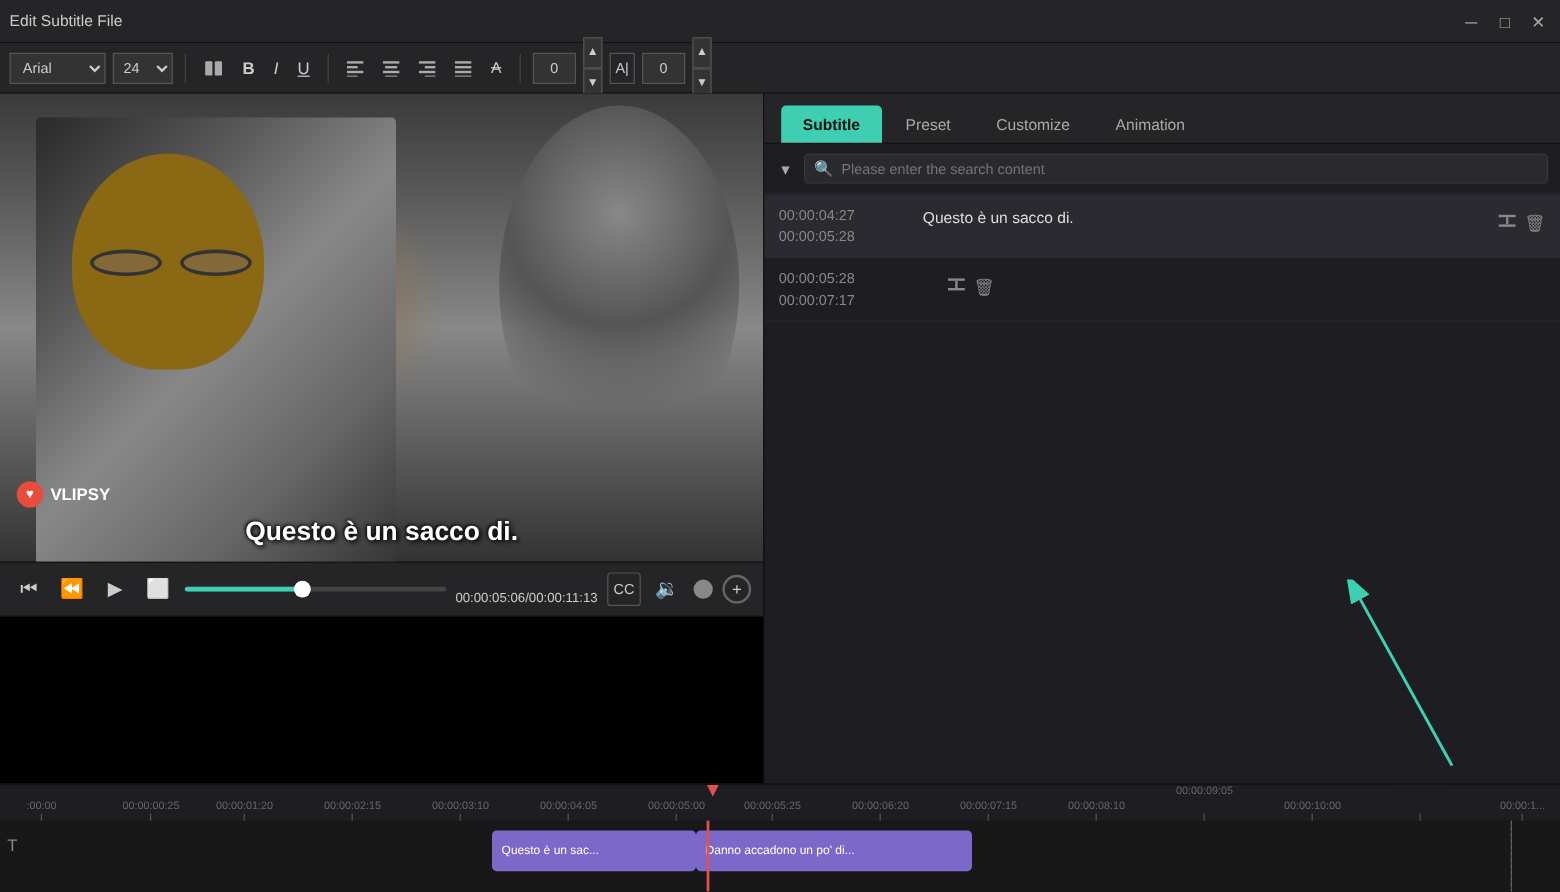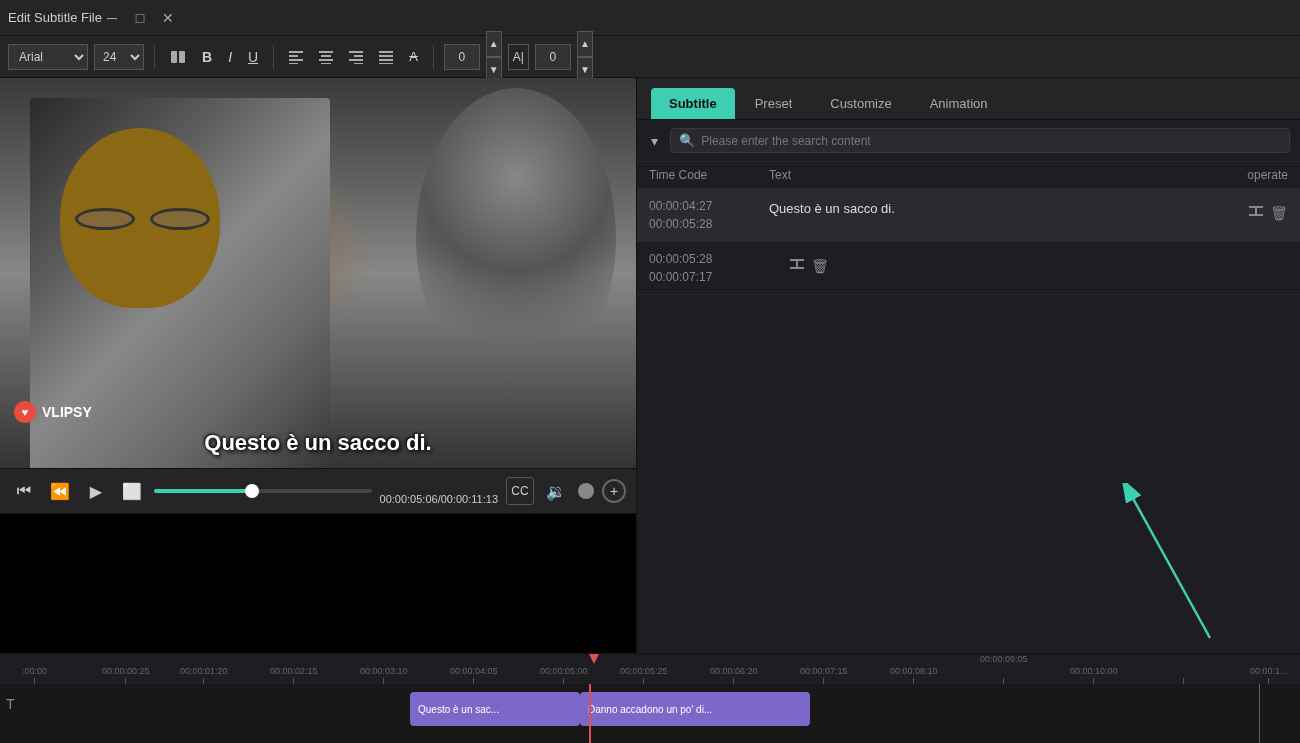--- a/index.html
+++ b/index.html
@@ -12,21 +12,21 @@
       overflow: hidden;
       user-select: none;
     }
 
     
     #titlebar {
       background: #252528;
       height: 36px;
       display: flex;
       align-items: center;
-      justify-content: flex-start;
+      justify-content: space-between;
       padding: 0 8px;
       border-bottom: 1px solid #111;
     }
     #titlebar-title {
       font-size: 13px;
       color: #ccc;
     }
     #titlebar-controls {
       display: flex;
       gap: 8px;
@@ -550,25 +550,20 @@
     </div>
 
     <div id="subtitle-search-row">
       <button id="dropdown-btn">▾</button>
       <div id="search-input-wrap">
         <span style="color:#666; font-size:13px;">🔍</span>
         <input id="search-input" type="text" placeholder="Please enter the search content" style="">
       </div>
     </div>
 
-    <div id="table-header">
-      <div class="th-timecode">Time Code</div>
-      <div class="th-text">Text</div>
-      <div class="th-operate">operate</div>
-    </div>
 
     <div id="subtitle-list">
 
       <div class="subtitle-row active">
         <div class="row-timecodes">
           <span class="row-timecode">00:00:04:27</span>
           <span class="row-timecode">00:00:05:28</span>
         </div>
         <div class="row-text">Questo è un sacco di.</div>
         <div class="row-ops">

